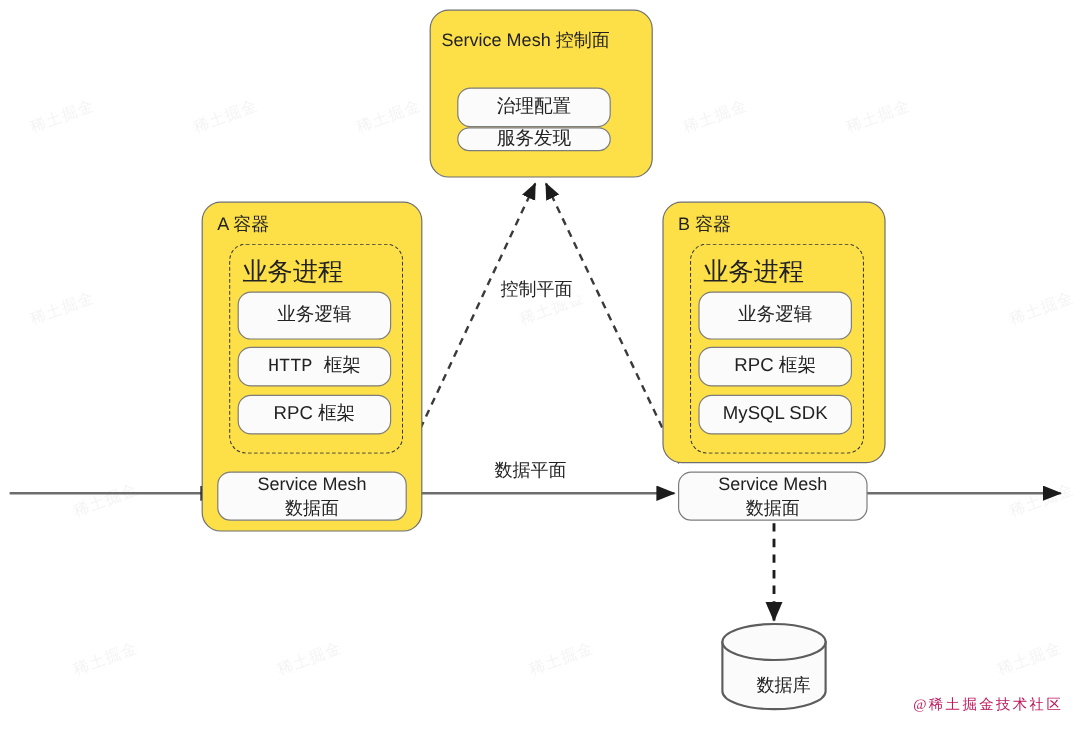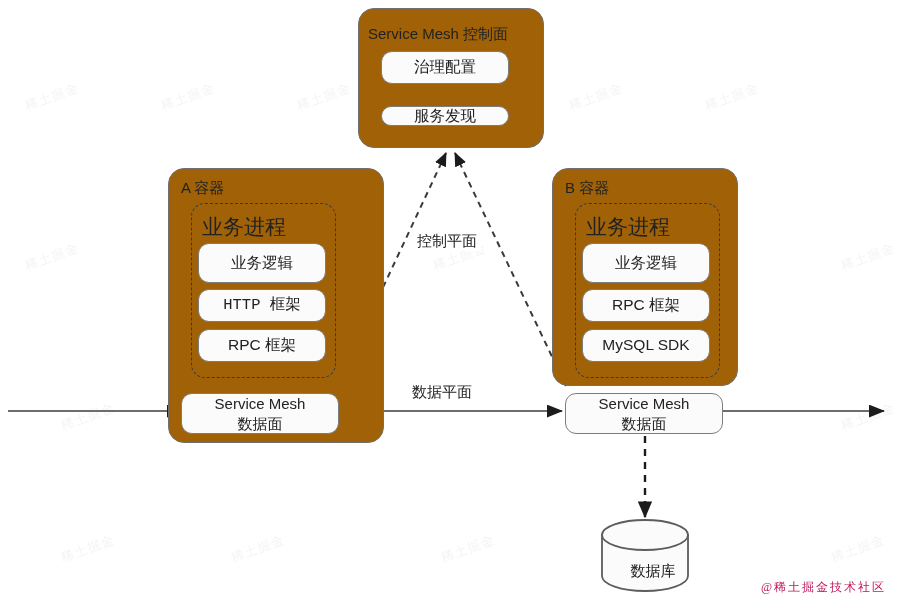--- a/index.html
+++ b/index.html
@@ -51,21 +51,21 @@
     border-radius: 11px;
     display: flex;
     align-items: center;
     justify-content: center;
     text-align: center;
     color: #222222;
     font-size: 15.5px;
     line-height: 1.22;
   }
   .outer {
-    background: #a16207;
+    background: #fde047;
     border: 1.6px solid #6f6f6f;
     border-radius: 16px;
     display: block;
   }
   .dashbox {
     position: absolute;
     box-sizing: border-box;
     background: transparent;
     border: 1.9px dashed #3a3a3a;
     border-radius: 14px;
@@ -167,29 +167,29 @@
       <ellipse cx="645" cy="535" rx="43" ry="15" fill="#fbfbfb" stroke="#5d5d5d" stroke-width="1.8"></ellipse>
     </g>
 
     <g class="cursor">
       <path d="M681,363 L681,381 L685.5,376.5 L688.5,382.5 L691,381 L688,375.5 L694,375 Z" fill="#2b2b2b" stroke="#ffffff" stroke-width="0.8"></path>
     </g>
   </svg>
 
   <div class="rbox outer" style="left:358px; top:8px; width:186px; height:140px;">
     <div class="box-title" style="left:9px; top:16px;">Service Mesh 控制面</div>
-    <div class="rbox" style="left:22px; top:42px; width:128px; height:33px;">
+    <div class="rbox" style="left:22px; top:64px; width:128px; height:33px;">
       <span>治理配置</span>
     </div>
     <div class="rbox" style="left:22px; top:97px; width:128px; height:20px;">
       <span>服务发现</span>
     </div>
   </div>
 
-  <div class="rbox outer" style="left:168px; top:168px; width:216px; height:275px;padding-left:37px;">
+  <div class="rbox outer" style="left:168px; top:168px; width:184px; height:275px;padding-left:37px;">
     <div class="box-title" style="left:12px; top:10px;">A 容器</div>
 
     <div class="dashbox" style="left:22px; top:34px; width:145px; height:175px;">
       <div class="inner-title" style="left:10px; top:10px;">业务进程</div>
     </div>
 
     <div class="rbox" style="left:29px; top:74px; width:128px; height:40px;">
       <span>业务逻辑</span>
     </div>
     <div class="rbox" style="left:29px; top:120px; width:128px; height:33px;font-family:Liberation Mono, monospace;">

